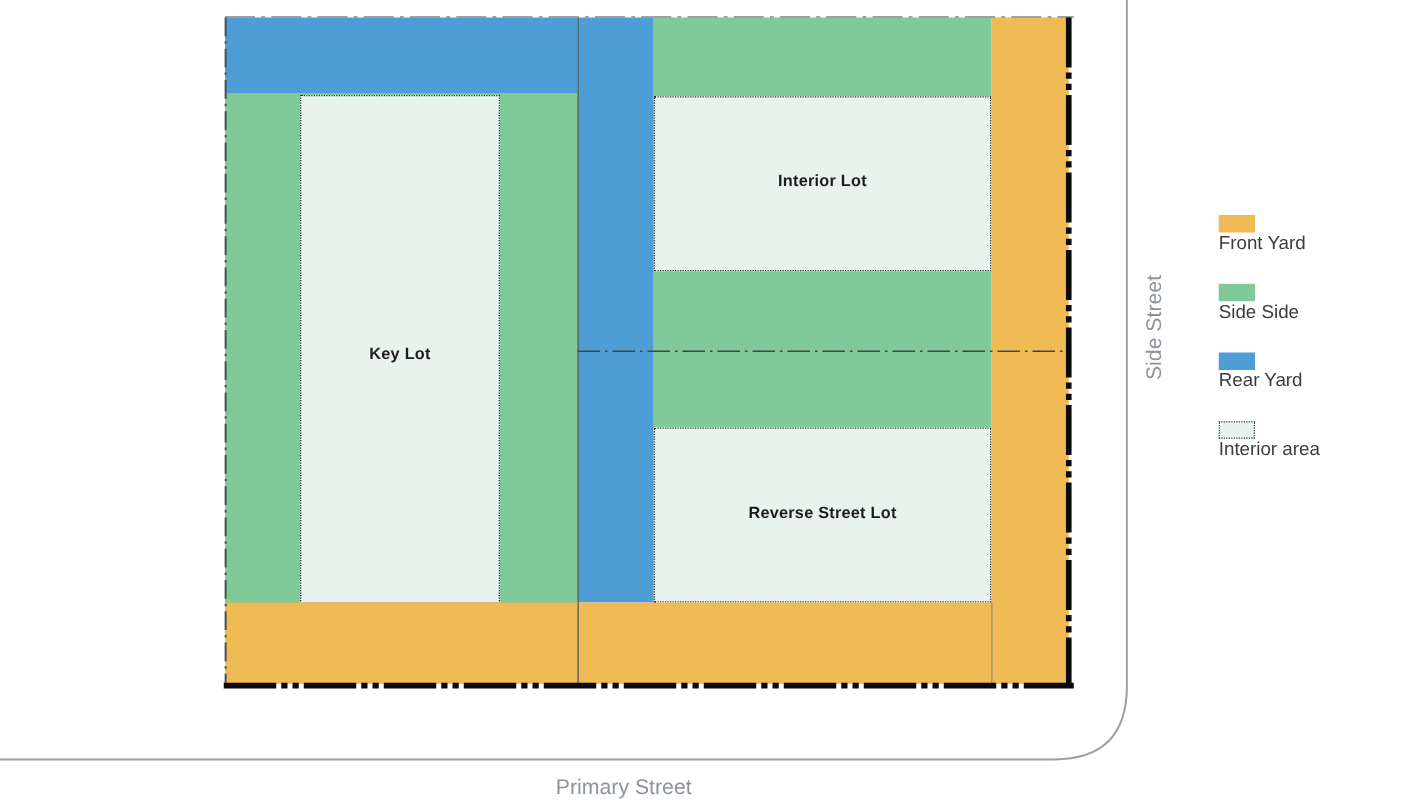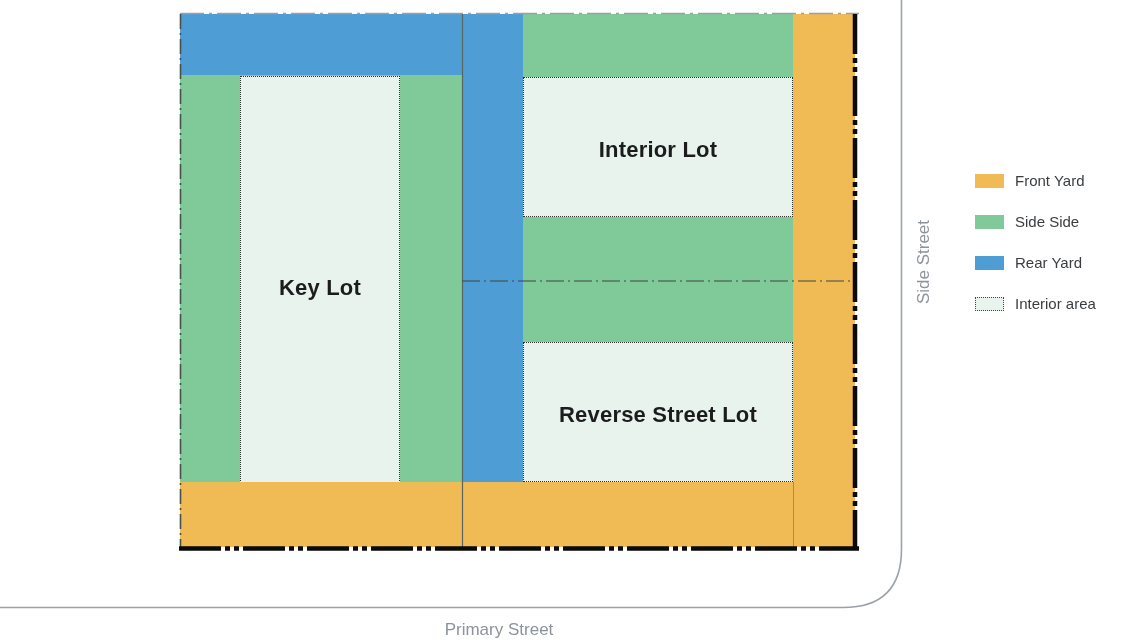--- a/index.html
+++ b/index.html
@@ -39,21 +39,21 @@
   
   svg.overlay {
     position: absolute; left: 0; top: 0;
     width: 1139px; height: 643px;
     pointer-events: none;
   }
 
   
   .lot-label {
     position: absolute;
-    font-size: 22px;
+    font-size: 13px;
     font-weight: 600;
     color: #1c1c1e;
     text-align: center;
     letter-spacing: 0.2px;
   }
   .lbl-key      { left: 240px; top: 275px; width: 160px; }
   .lbl-interior { left: 523px; top: 137px; width: 270px; }
   .lbl-reverse  { left: 523px; top: 402px; width: 270px; }
 
   
@@ -71,21 +71,21 @@
   }
 
   
   .legend {
     position: absolute;
     left: 975px; top: 172px;
     display: flex;
     flex-direction: column;
     gap: 24px;
   }
-  .legend-row { display: flex; align-items: center; gap: 11px; }
+  .legend-row { display: flex; gap: 0; flex-direction: column; }
   .legend-swatch { width: 29px; height: 14px; flex: 0 0 auto; }
   .legend-swatch.dotted-swatch { border: 1.4px dotted #444; }
   .legend-label { font-size: 15px; color: #3a3d40; white-space: nowrap; }
 </style>
 </head>
 <body>
 
 <div class="canvas">
 
   <div class="region key-rear" style="background-color: rgb(79, 157, 213);"></div>

